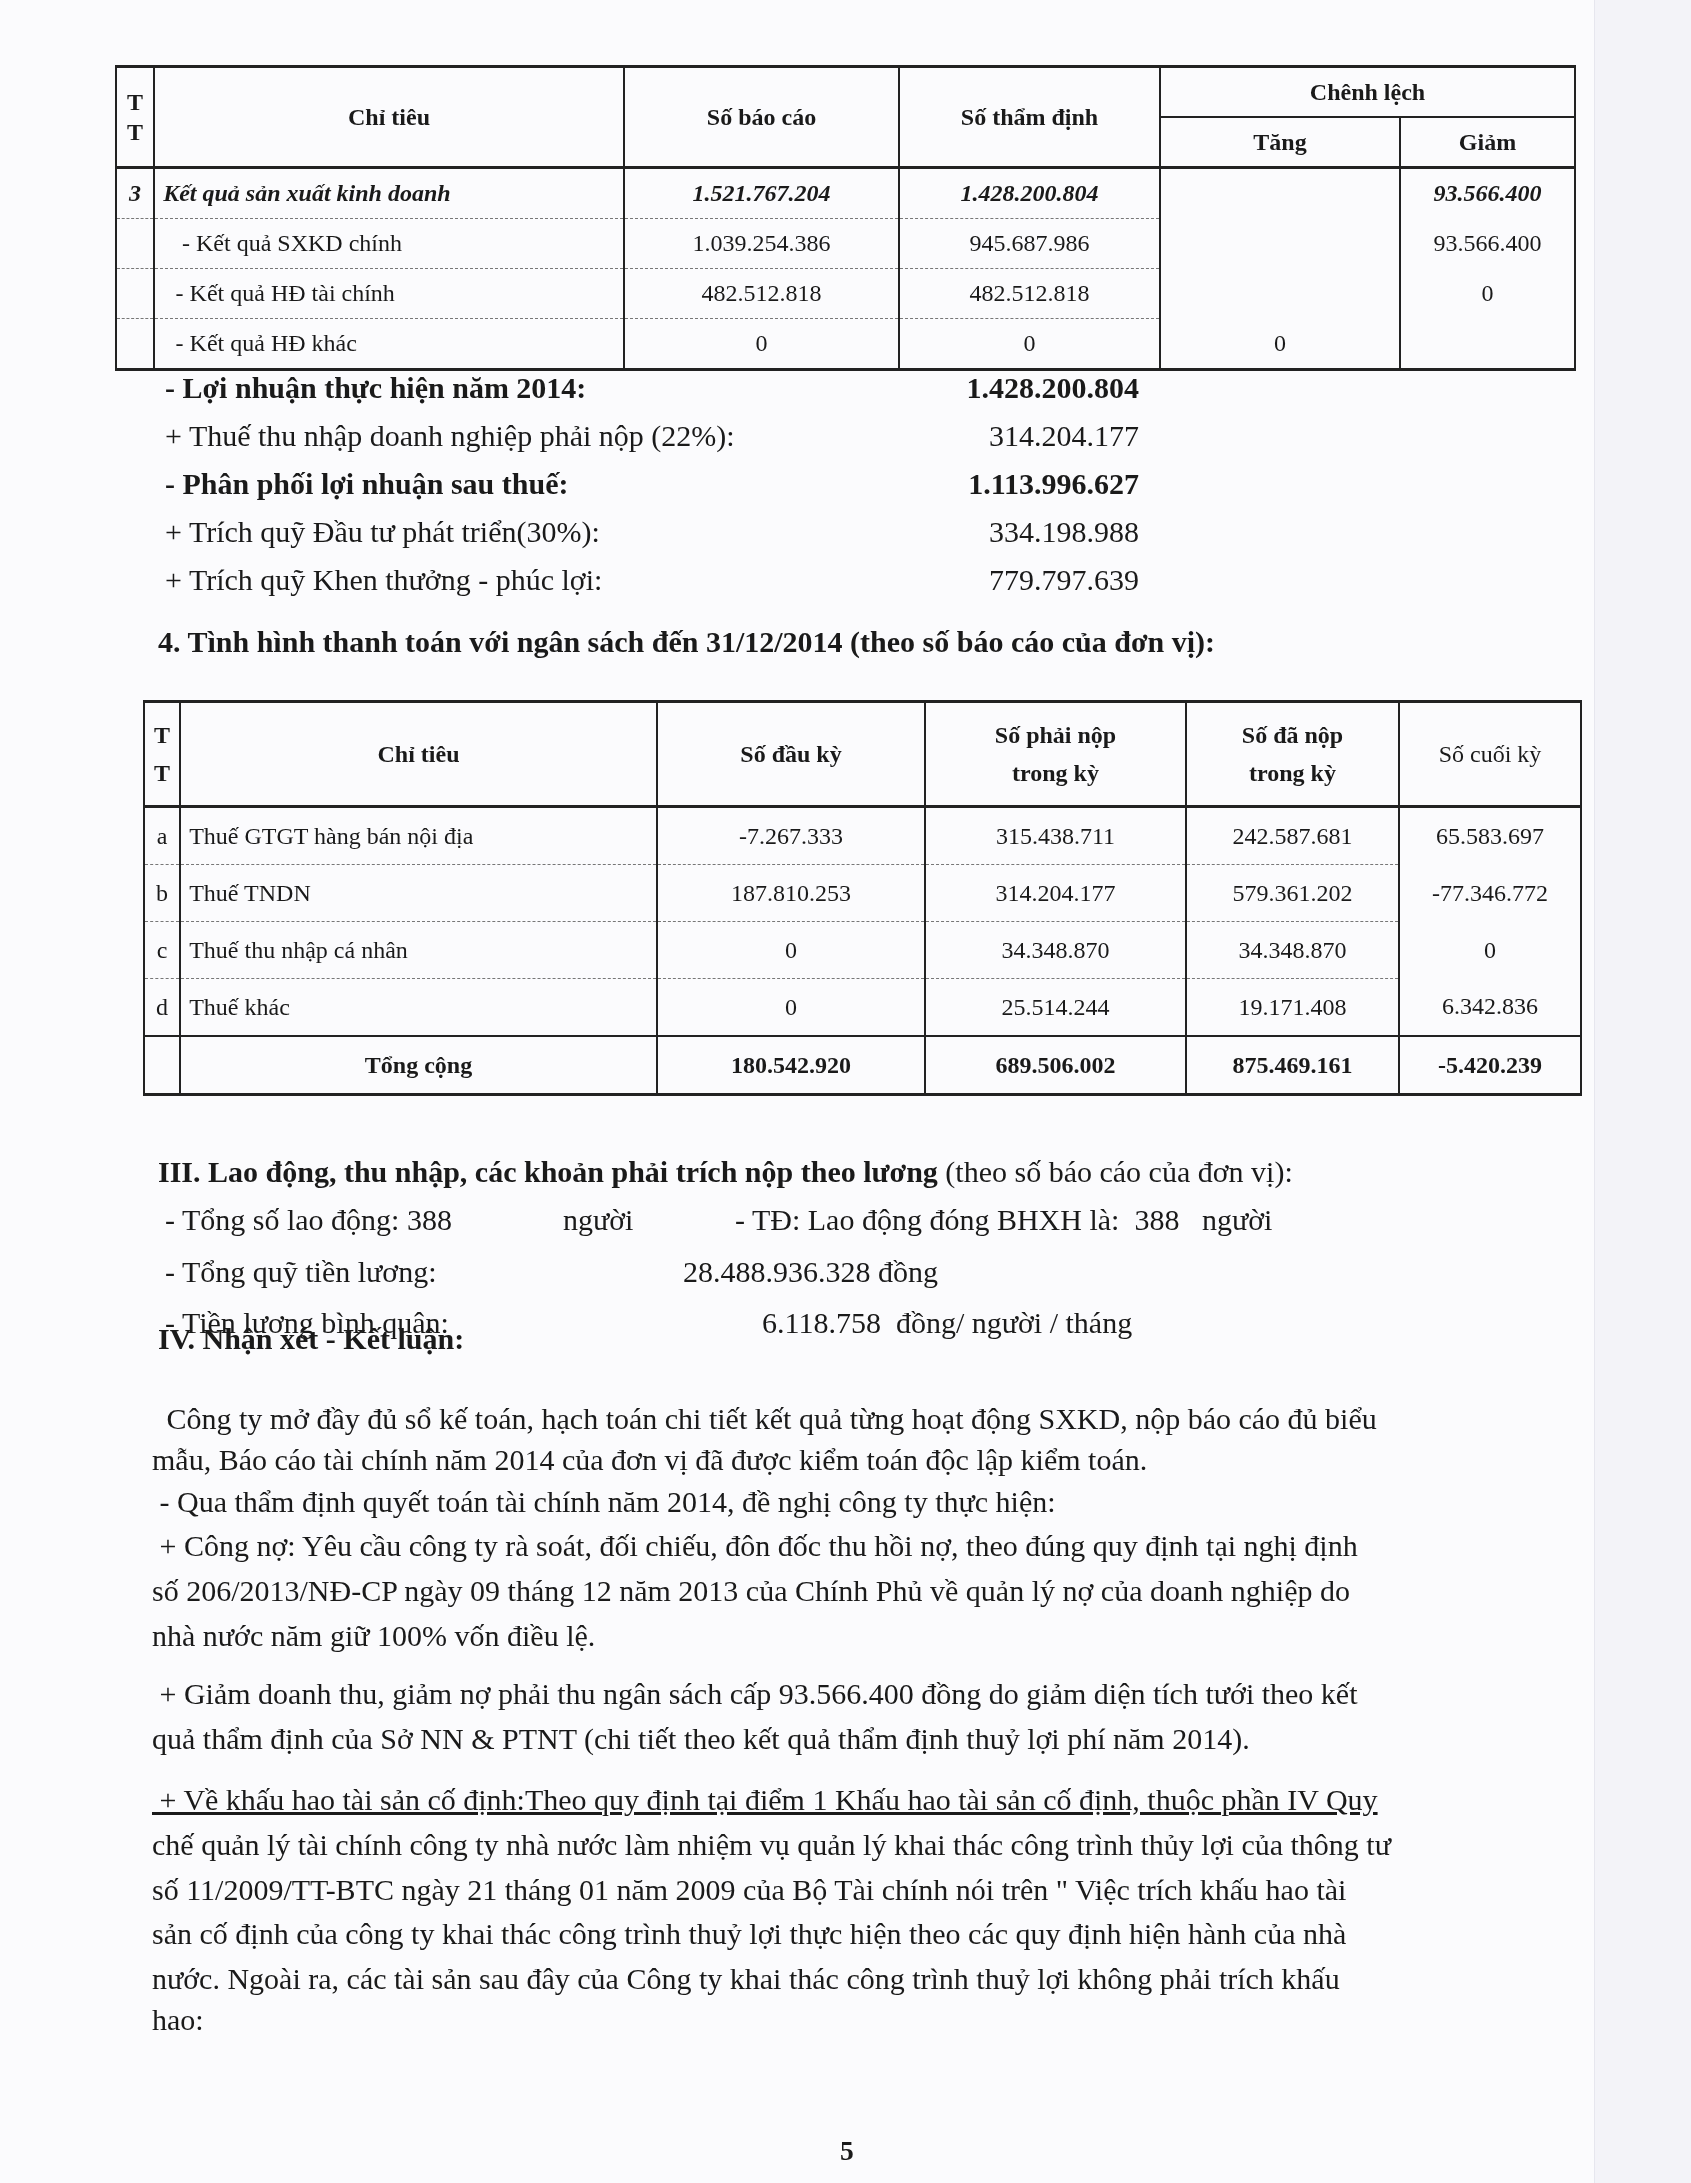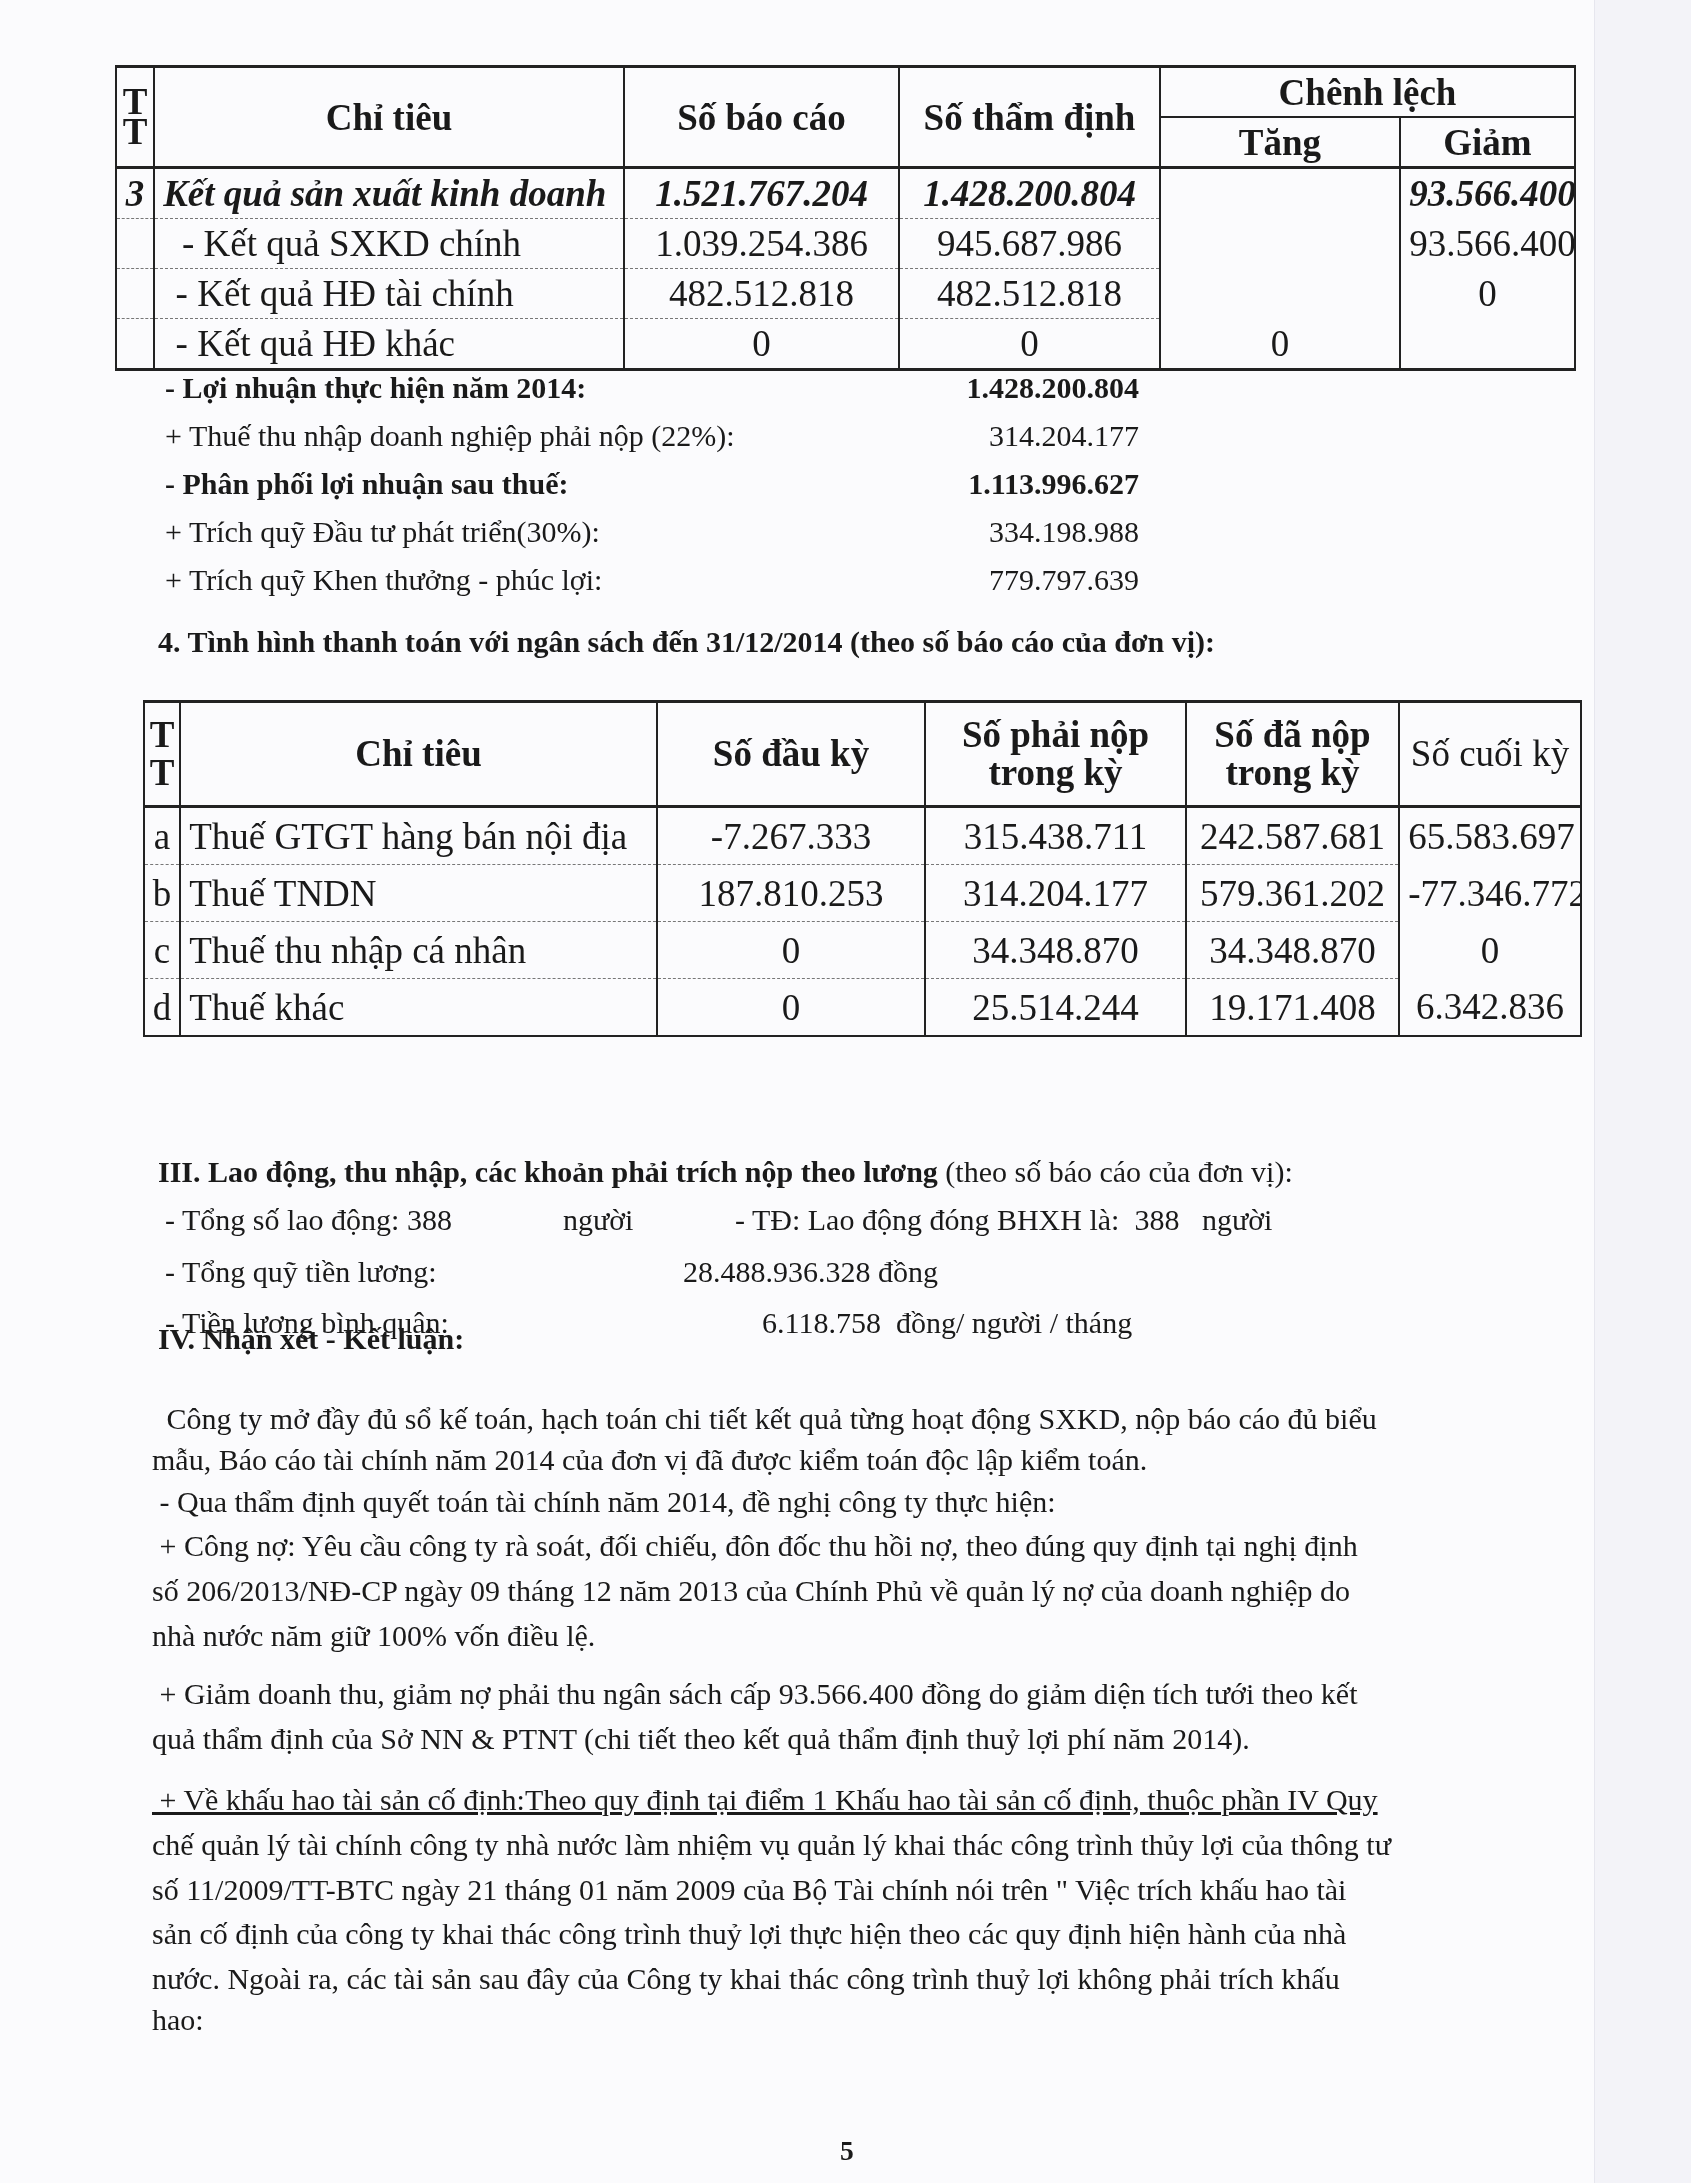--- a/index.html
+++ b/index.html
@@ -14,21 +14,21 @@
   .page-edge {
     position: absolute; top: 0; right: 0; width: 96px; height: 2183px;
     background: #f3f3f8;
     border-left: 0.7px solid #e6e6ee;
   }
   
   table.tbl {
     position: absolute;
     border-collapse: collapse;
     table-layout: fixed;
-    font-size: 37px;
+    font-size: 24px;
   }
   table.tbl td, table.tbl th {
     border-left: 2.1px solid #222;
     border-right: 2.1px solid #222;
     padding: 0 8.2px;
     white-space: nowrap;
     overflow: hidden;
   }
   table.tbl th { font-weight: bold; text-align: center; }
   .thick-top { border-top: 3.4px solid #222 !important; }
@@ -195,20 +195,28 @@
       <td class="num dotted-bottom">34.348.870</td>
       <td class="num">0</td>
     </tr>
     <tr>
       <td class="tt" style="border-bottom:2.1px solid #222;">d</td>
       <td style="border-bottom:2.1px solid #222;">Thuế khác</td>
       <td class="num" style="border-bottom:2.1px solid #222;">0</td>
       <td class="num" style="border-bottom:2.1px solid #222;">25.514.244</td>
       <td class="num" style="border-bottom:2.1px solid #222;">19.171.408</td>
       <td class="num" style="border-bottom:2.1px solid #222;">6.342.836</td>
+    </tr>
+    <tr>
+      <td class="tt thick-bottom"></td>
+      <td class="ctr bold thick-bottom">Tổng cộng</td>
+      <td class="ctr bold thick-bottom">180.542.920</td>
+      <td class="ctr bold thick-bottom">689.506.002</td>
+      <td class="ctr bold thick-bottom">875.469.161</td>
+      <td class="ctr bold thick-bottom">-5.420.239</td>
     </tr>
   </tbody>
 </table>
 
 <div class="para" style="left:158px; top:1119px;">
   <span class="bold">III. Lao động, thu nhập, các khoản phải trích nộp theo lương</span><span> (theo số báo cáo của đơn vị):</span>
 </div>
 <div class="para" style="left:165px; top:1167px;">- Tổng số lao động: 388</div>
 <div class="para" style="left:563px; top:1167px;">người</div>
 <div class="para" style="left:735px; top:1167px; white-space:pre;">- TĐ: Lao động đóng BHXH là:  388   người</div>

